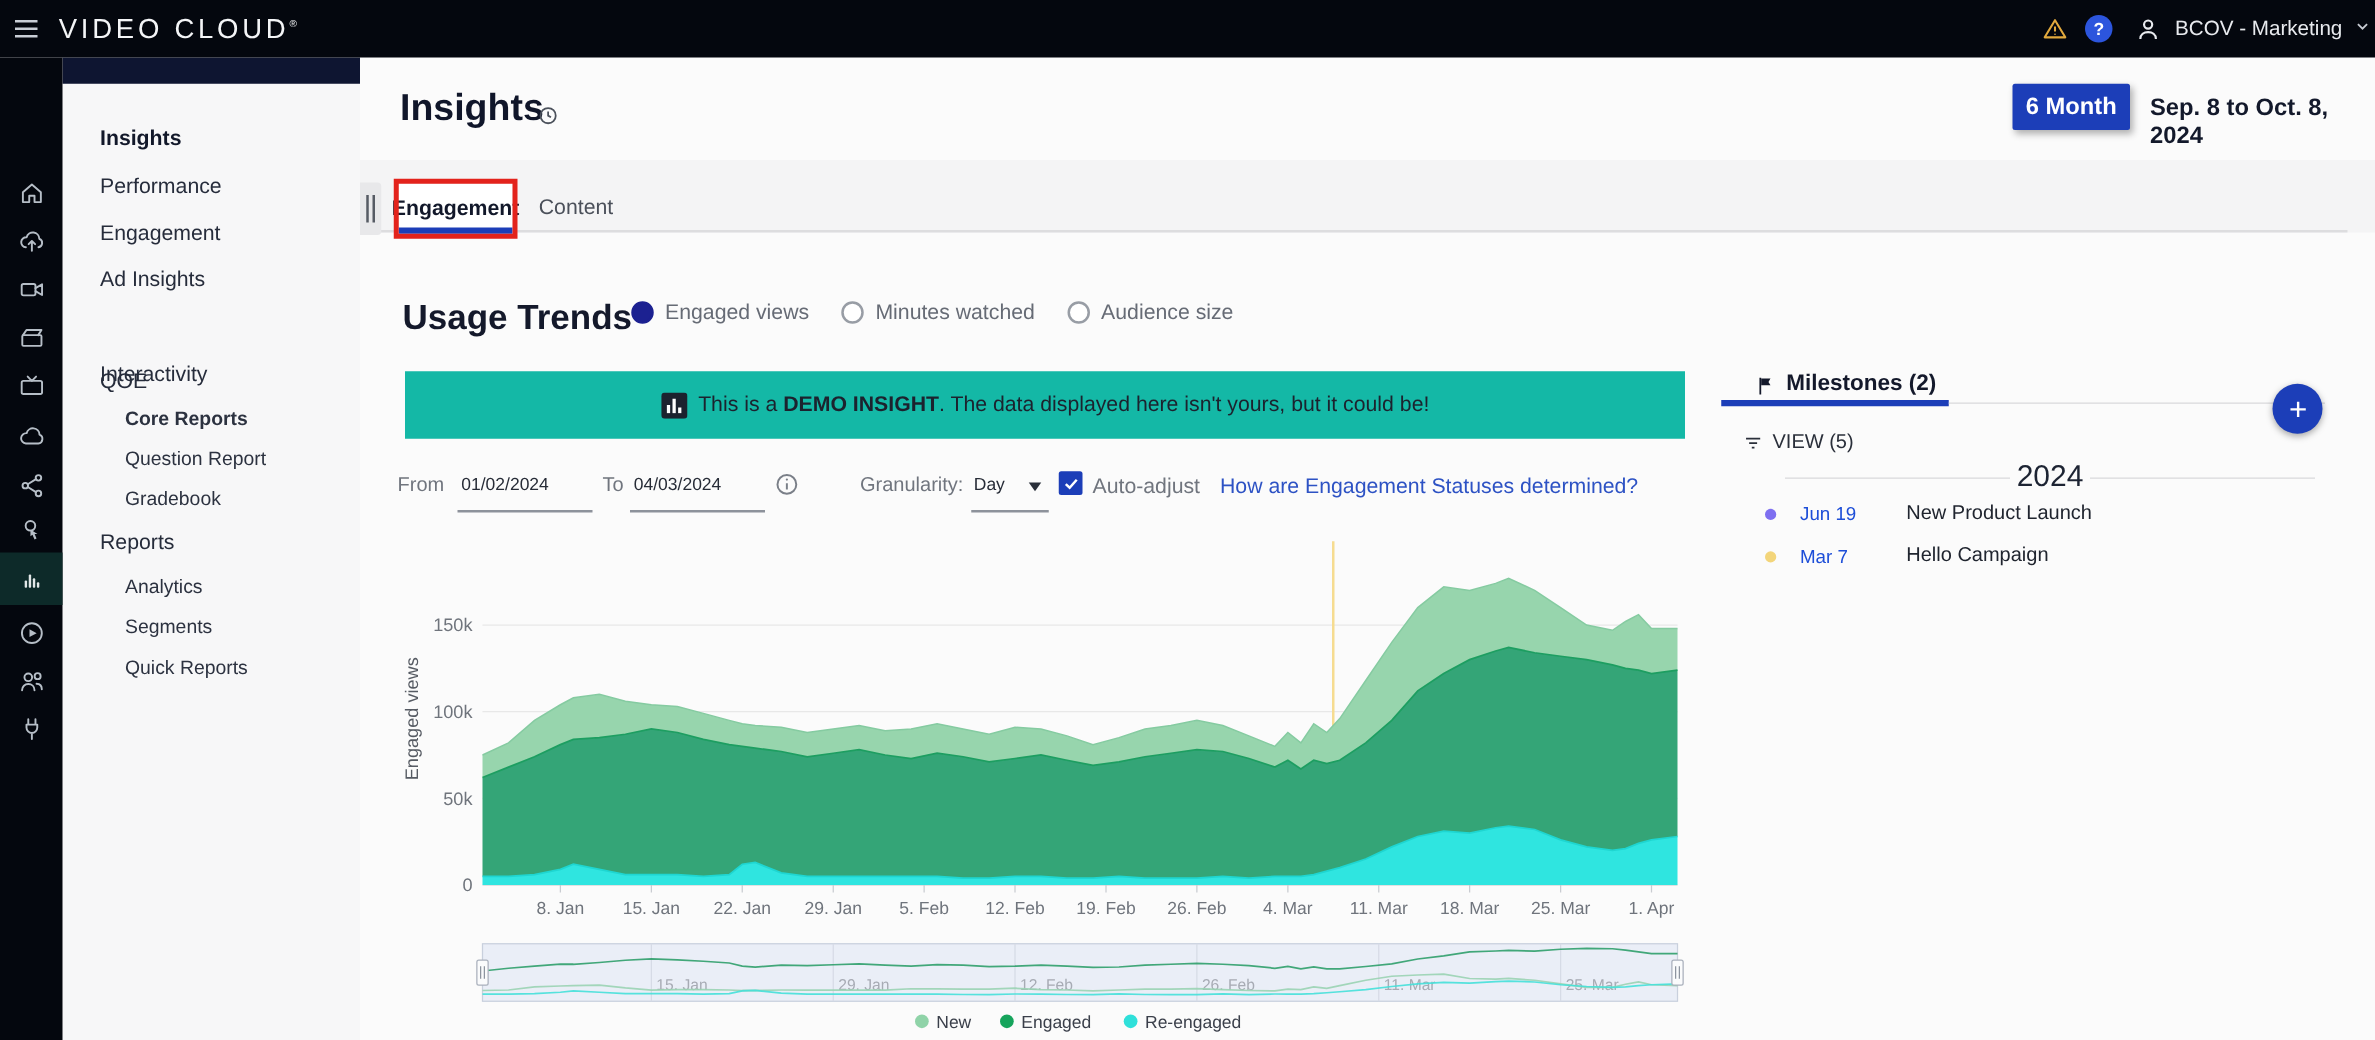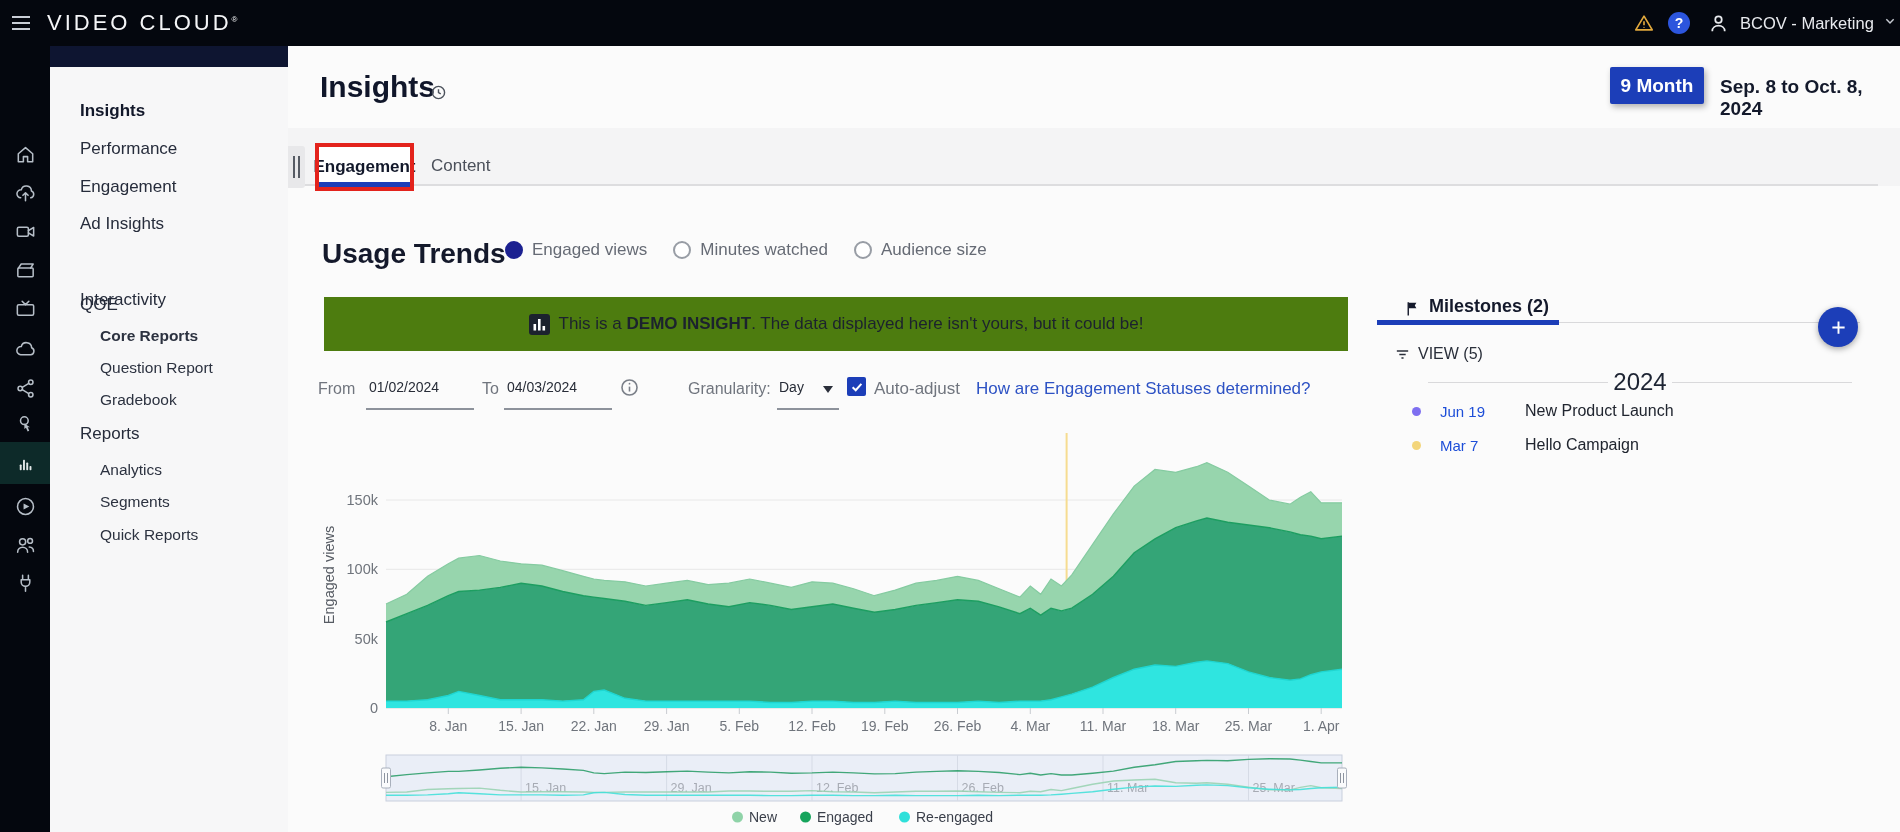--- a/index.html
+++ b/index.html
@@ -44,21 +44,21 @@
   .annotation-box { position:absolute; left:27px; top:15px; width:99px; height:48px; border:4px solid #e3231c; z-index:5; pointer-events:none; }
 
   
   .usage-title { position:absolute; left:322px; top:238px; font-size:28px; font-weight:700; color:#14192b; }
   .metrics { position:absolute; left:505px; top:240px; display:flex; align-items:center; gap:26px; }
   .metric { display:flex; align-items:center; gap:9px; font-size:17px; color:#666b75; cursor:pointer; }
   .radio { width:18px; height:18px; border-radius:50%; border:2px solid #989da5; background:#fff; }
   .radio.on { background:#1c2191; border-color:#1c2191; }
 
   
-  .banner { position:absolute; left:324px; top:297px; width:1024px; height:54px; background:#4d7c0f; display:flex; align-items:center; justify-content:center; gap:9px; font-size:17px; color:#1c222e; }
+  .banner { position:absolute; left:324px; top:297px; width:1024px; height:54px; background:#14b8a6; display:flex; align-items:center; justify-content:center; gap:9px; font-size:17px; color:#1c222e; }
   .banner b { font-weight:700; }
 
   
   .ctl-label { position:absolute; font-size:16px; color:#70757e; top:380px; }
   .ctl-value { position:absolute; font-size:14px; color:#272c37; top:379px; cursor:text; }
   .ctl-underline { position:absolute; top:408px; height:2px; background:#8d929b; }
   .info-ico { position:absolute; left:619px; top:377px; width:21px; height:21px; color:#7a7f88; cursor:pointer; }
   .day-caret { position:absolute; left:823px; top:386px; width:0; height:0; border-left:5px solid transparent; border-right:5px solid transparent; border-top:7px solid #2a2f3a; cursor:pointer; }
   .checkbox { position:absolute; left:847px; top:377px; width:19px; height:19px; background:#1c3eb8; border-radius:2px; display:flex; align-items:center; justify-content:center; cursor:pointer; }
   .eng-link { position:absolute; left:976px; top:379px; font-size:17px; color:#2d52c4; cursor:pointer; text-decoration:none; }
@@ -214,21 +214,21 @@
     </nav>
 </aside>
 
 <h1 class="page-title">Insights</h1>
 <span class="clock-ico">
   <svg viewBox="0 0 24 24" width="17" height="17" fill="none" stroke="currentColor" stroke-width="2">
       <circle cx="12" cy="12" r="8.6"></circle>
       <path d="M12 7.3 V12 L15.2 13.9"></path>
     </svg>
 </span>
-<button class="month-btn">9 Month</button>
+<button class="month-btn">6 Month</button>
 <div class="daterange">Sep. 8 to Oct. 8, 2024</div>
 
 <div class="tabstrip">
   <div class="tab-divider"></div>
   <div class="drag-handle">
       <i></i>
       <i></i>
     </div>
   <div class="tab-selected">
     <span>Engagement</span>

